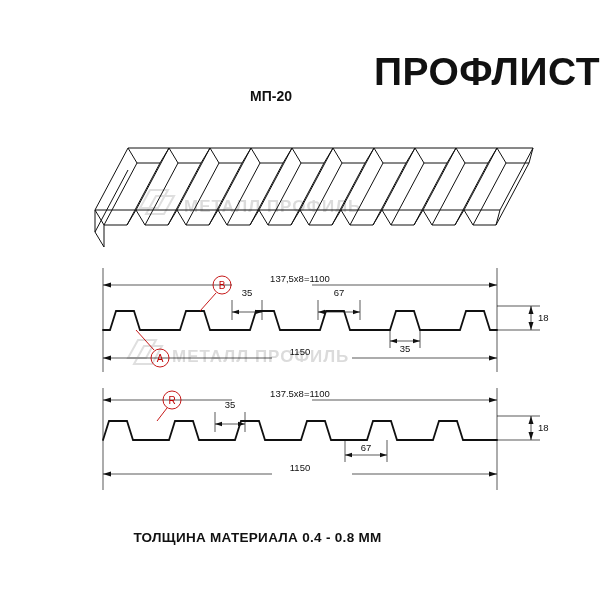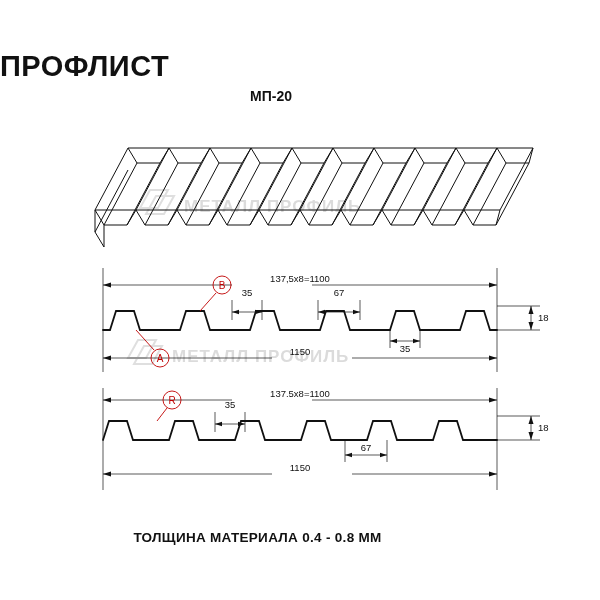--- a/index.html
+++ b/index.html
@@ -18,22 +18,22 @@
   .page {
     position: relative;
     width: 600px;
     height: 600px;
   }
   .title {
     position: absolute;
     top: 50px;
     left: 0;
     width: 600px;
-    text-align: left;
-    font-size: 29px;
+    text-align: right;
+    font-size: 39px;
     font-weight: bold;
     letter-spacing: 0.5px;
     color: #111;
   }
   .subtitle {
     position: absolute;
     top: 88px;
     left: 16px;
     width: 488px;
     text-align: center;

